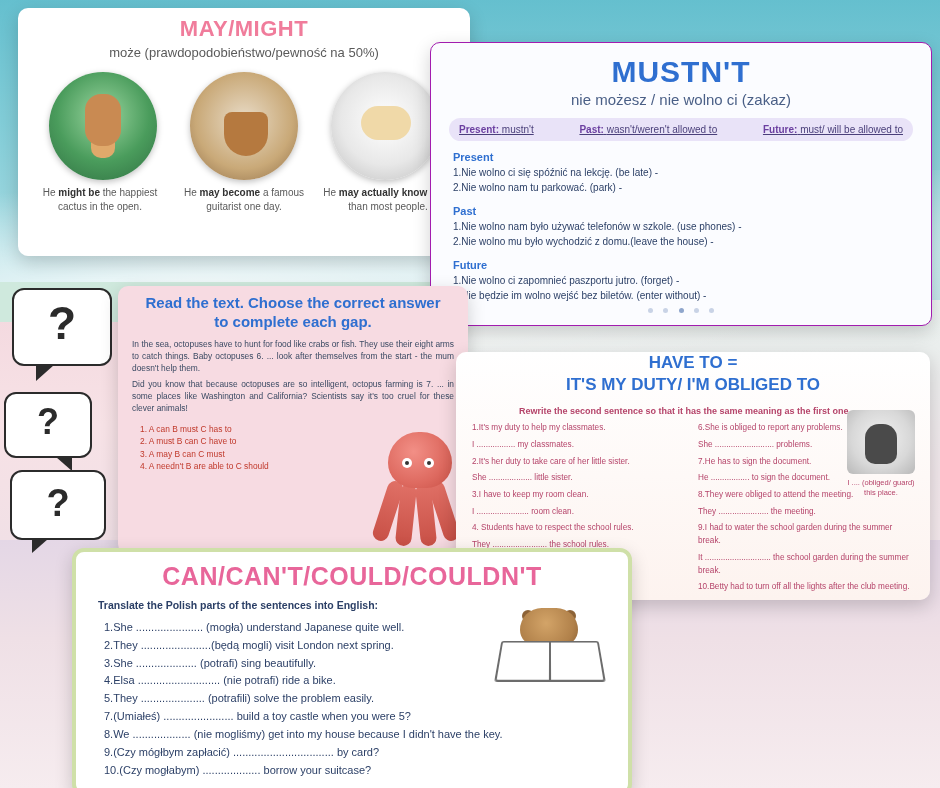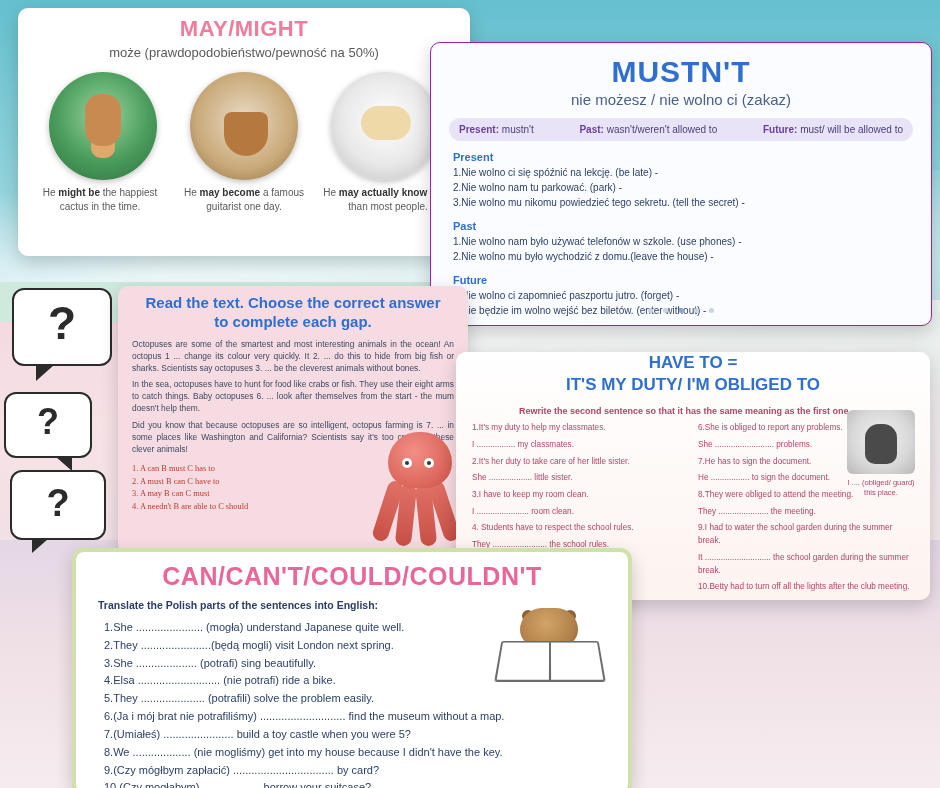--- a/index.html
+++ b/index.html
@@ -33,35 +33,35 @@
   .c3{background:radial-gradient(circle at 50% 45%,#ffffff 0%,#e8e8e8 55%,#bcbcbc 100%);}
   .c3:after{content:"";position:absolute;left:30px;top:34px;width:50px;height:34px;border-radius:18px;background:#f0d9a8;}
   #may .caps{display:flex;justify-content:space-around;padding:6px 10px 0;}
   #may .cap{width:130px;text-align:center;font-size:10px;color:#5a5a5a;line-height:1.35;}
   #may .cap b{color:#333;}
 
   
   #mustnt{left:430px;top:42px;width:500px;height:282px;background:#fbfcff;border:1px solid #a21caf;}
   #mustnt .title{color:#2f6fd0;font-size:30px;font-weight:bold;text-align:center;margin-top:12px;letter-spacing:1px;}
   #mustnt .sub{color:#4a5f86;font-size:15px;text-align:center;margin-top:2px;}
-  #mustnt .tenses{margin:10px 18px 0;background:#e9e3f8;border-radius:14px;padding:6px 10px;display:flex;justify-content:space-between;font-size:10px;color:#4a3f7a;}
+  #mustnt .tenses{margin:10px 18px 0;background:#e9e3f8;border-radius:14px;padding:6px 10px;display:flex;justify-content:space-between;font-size:10px;color:#4a3f7a;text-decoration:underline;}
   #mustnt .tenses b{color:#6b3fa0;}
   #mustnt .sec{margin:10px 22px 0;}
   #mustnt .sec h4{margin:0 0 2px 0;color:#2f6fd0;font-size:11px;font-weight:bold;}
   #mustnt .sec p{margin:0;color:#2b3f66;font-size:10px;line-height:1.5;}
   #mustnt .dots{position:absolute;bottom:8px;left:0;width:100%;text-align:center;}
   #mustnt .dots span{display:inline-block;width:5px;height:5px;border-radius:50%;background:#c9d3e6;margin:0 3px;}
   #mustnt .dots span.on{background:#8fa6cc;}
 
   
   #read{left:118px;top:286px;width:350px;height:268px;background:#f7dbe2;}
   #read .title{color:#2f6fd0;font-size:15px;font-weight:bold;text-align:center;padding:8px 26px 0;line-height:1.25;}
   #read .body{padding:6px 14px 0;color:#3b4a63;font-size:8.4px;line-height:1.45;text-align:justify;}
   #read .body p{margin:0 0 4px 0;}
-  #read .answers{padding:4px 14px 0;color:#c0392b;font-size:8.4px;line-height:1.5;font-family:Liberation Serif, serif;}
+  #read .answers{padding:4px 22px 0;color:#c0392b;font-size:8.4px;line-height:1.5;}
 
   
   .bubble{position:absolute;background:#fff;border:2px solid #2b2b2b;border-radius:12px;}
   .bubble:after{content:"";position:absolute;width:0;height:0;}
   #b1{left:12px;top:288px;width:96px;height:74px;}
   #b1:after{border-top:16px solid #2b2b2b;border-right:18px solid transparent;left:22px;bottom:-17px;}
   #b2{left:4px;top:392px;width:84px;height:62px;}
   #b2:after{border-top:14px solid #2b2b2b;border-left:16px solid transparent;right:18px;bottom:-15px;}
   #b3{left:10px;top:470px;width:92px;height:66px;}
   #b3:after{border-top:14px solid #2b2b2b;border-right:16px solid transparent;left:20px;bottom:-15px;}
@@ -119,21 +119,21 @@
 <div class="card" id="may">
   <div class="title">MAY/MIGHT</div>
   <div class="sub">może (prawdopodobieństwo/pewność na 50%)</div>
   <div class="imgs">
     <div class="circ c1"></div>
     <div class="circ c2"></div>
     <div class="circ c3"></div>
   </div>
   <div class="caps">
     <div class="cap">
-      <span>He </span><b>might be</b><span> the happiest cactus in the time.</span>
+      <span>He </span><b>might be</b><span> the happiest cactus in the open.</span>
     </div>
     <div class="cap">
       <span>He </span><b>may become</b><span> a famous guitarist one day.</span>
     </div>
     <div class="cap">
       <span>He </span><b>may actually know</b><span> more than most people.</span>
     </div>
   </div>
 </div>
 
@@ -143,21 +143,20 @@
   <div class="tenses">
     <div><b>Present:</b> <span>mustn't</span></div>
     <div><b>Past:</b> <span>wasn't/weren't allowed to</span></div>
     <div><b>Future:</b> <span>must/ will be allowed to</span></div>
   </div>
 
   <div class="sec">
     <h4>Present</h4>
     <p>1.Nie wolno ci się spóźnić na lekcję. (be late) -</p>
     <p>2.Nie wolno nam tu parkować. (park) -</p>
-    <p>3.Nie wolno mu nikomu powiedzieć tego sekretu. (tell the secret) -</p>
   </div>
   <div class="sec">
     <h4>Past</h4>
     <p>1.Nie wolno nam było używać telefonów w szkole. (use phones) -</p>
     <p>2.Nie wolno mu było wychodzić z domu.(leave the house) -</p>
   </div>
   <div class="sec">
     <h4>Future</h4>
     <p>1.Nie wolno ci zapomnieć paszportu jutro. (forget) -</p>
     <p>2.Nie będzie im wolno wejść bez biletów. (enter without) -</p>
@@ -178,21 +177,20 @@
 <div class="bubble" id="b2">
   <div class="qm">?</div>
 </div>
 <div class="bubble" id="b3">
   <div class="qm">?</div>
 </div>
 
 <div class="card" id="read">
   <div class="title">Read the text. Choose the correct answer to complete each gap.</div>
   <div class="body">
-    <p>Octopuses are some of the smartest and most interesting animals in the ocean! An octopus 1 ... change its colour very quickly. It 2. ... do this to hide from big fish or sharks. Scientists say octopuses 3. ... be the cleverest animals without bones.</p>
     <p>In the sea, octopuses have to hunt for food like crabs or fish. They use their eight arms to catch things. Baby octopuses 6. ... look after themselves from the start - the mum doesn't help them.</p>
     <p>Did you know that because octopuses are so intelligent, octopus farming is 7. ... in some places like Washington and California? Scientists say it's too cruel for these clever animals!</p>
   </div>
   <div class="answers">
     <div>1. A can B must C has to</div>
     <div>2. A must B can C have to</div>
     <div>3. A may B can C must</div>
     <div>4. A needn't B are able to C should</div>
 
   </div>
@@ -248,21 +246,20 @@
 
 <div class="card" id="can">
   <div class="title">CAN/CAN'T/COULD/COULDN'T</div>
   <div class="instr">Translate the Polish parts of the sentences into English:</div>
   <div class="lines">
     <p>1.She ...................... (mogła) understand Japanese quite well.</p>
     <p>2.They .......................(będą mogli) visit London next spring.</p>
     <p>3.She .................... (potrafi) sing beautifully.</p>
     <p>4.Elsa ........................... (nie potrafi) ride a bike.</p>
     <p>5.They ..................... (potrafili) solve the problem easily.</p>
-    <p>6.(Ja i mój brat nie potrafiliśmy) ............................ find the museum without a map.</p>
     <p>7.(Umiałeś) ....................... build a toy castle when you were 5?</p>
     <p>8.We ................... (nie mogliśmy) get into my house because I didn't have the key.</p>
     <p>9.(Czy mógłbym zapłacić) ................................. by card?</p>
     <p>10.(Czy mogłabym) ................... borrow your suitcase?</p>
   </div>
   <div id="beaver">
     <div class="ear l"></div>
     <div class="ear r"></div>
     <div class="body"></div>
     <div class="book"></div>

